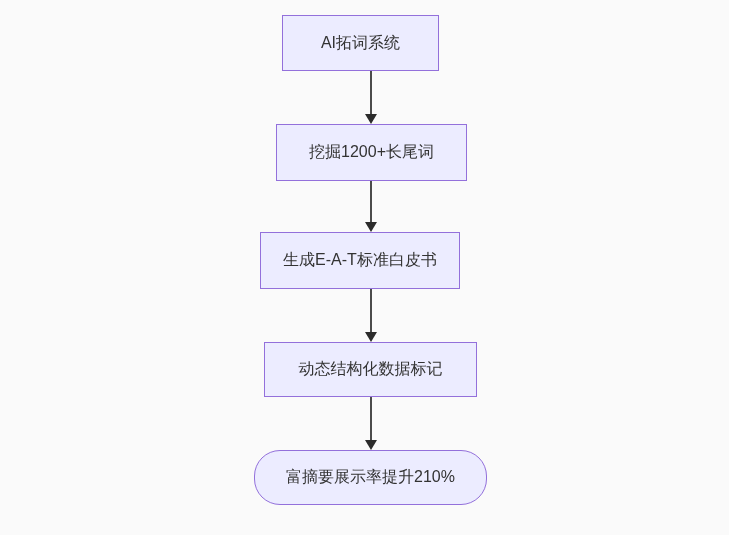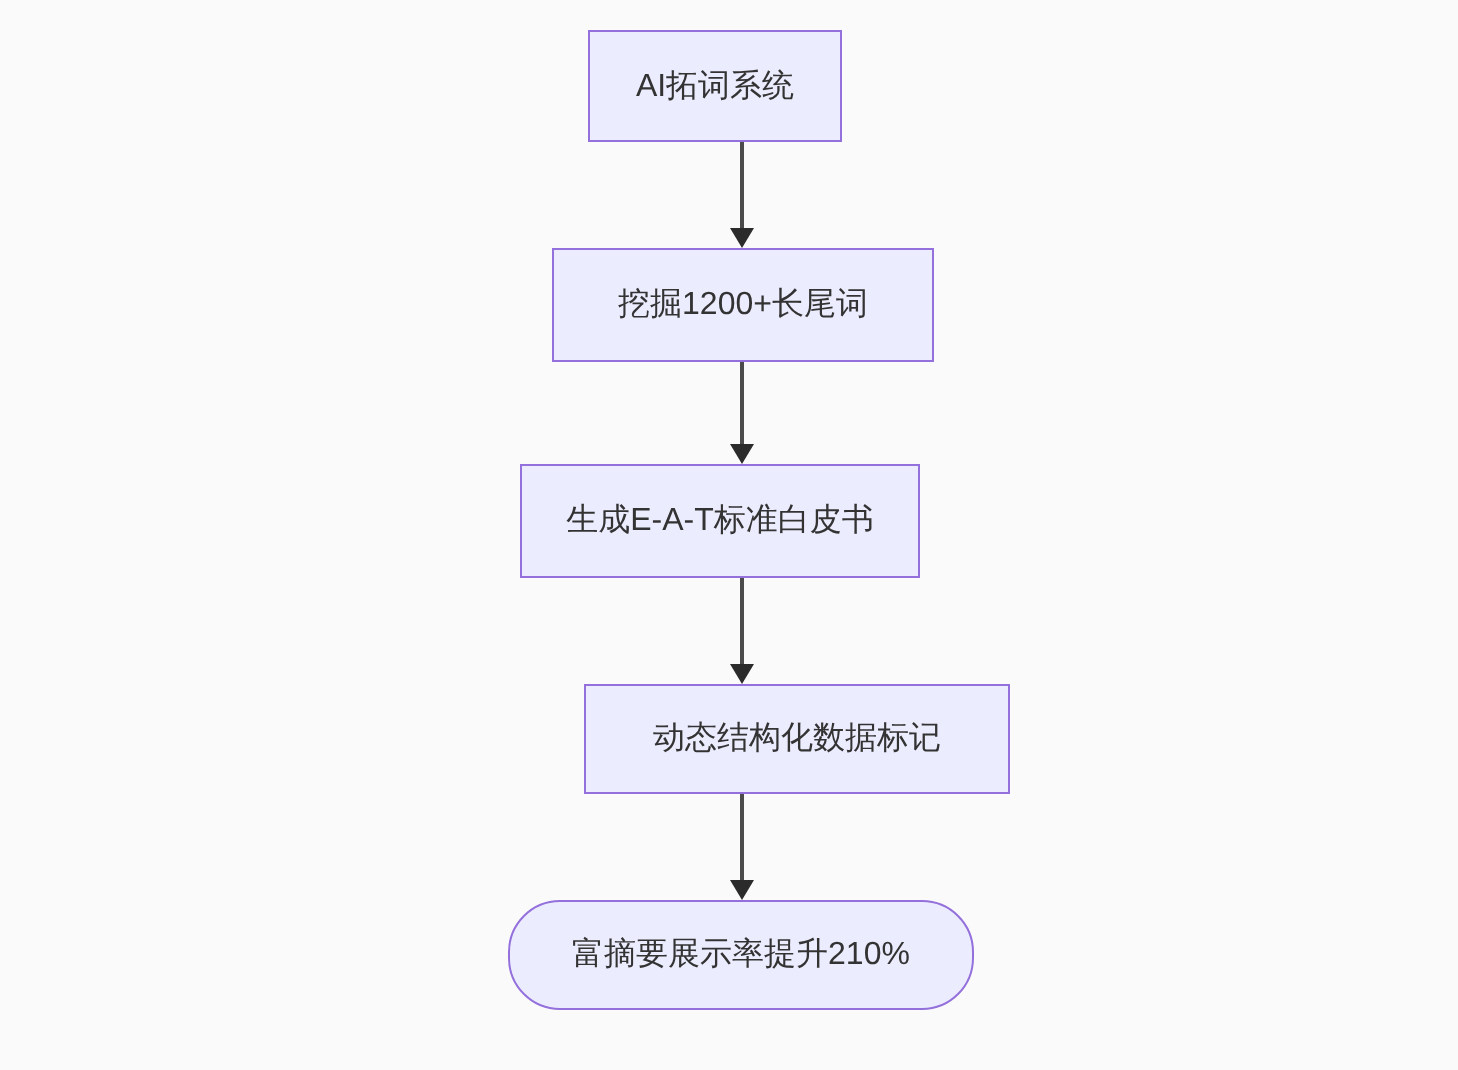--- a/index.html
+++ b/index.html
@@ -25,24 +25,24 @@
     border: 1.5px solid var(--node-border, #9370DB);
     color: var(--text, #333333);
     font-size: 16px;
     display: flex;
     align-items: center;
     justify-content: center;
     text-align: center;
     white-space: nowrap;
   }
   
-  .node-1 { left: 294px; top: 15px;  width: 127px; height: 56px; text-align: right; }
+  .node-1 { left: 282px; top: 15px;  width: 157px; height: 56px; text-align: right; }
   .node-2 { left: 276px; top: 124px; width: 191px; height: 57px; align-items: center; }
   .node-3 { left: 260px; top: 232px; width: 200px; height: 57px; }
-  .node-4 { left: 264px; top: 342px; width: 213px; height: 55px; margin-left: 28px; }
+  .node-4 { left: 264px; top: 342px; width: 213px; height: 55px; }
   .node-5 { left: 254px; top: 450px; width: 233px; height: 55px; border-radius: 26px; }
 
   .flow-edge {
     position: absolute;
     left: 364px;
     width: 13px;
     display: flex;
     flex-direction: column;
     align-items: center;
   }

